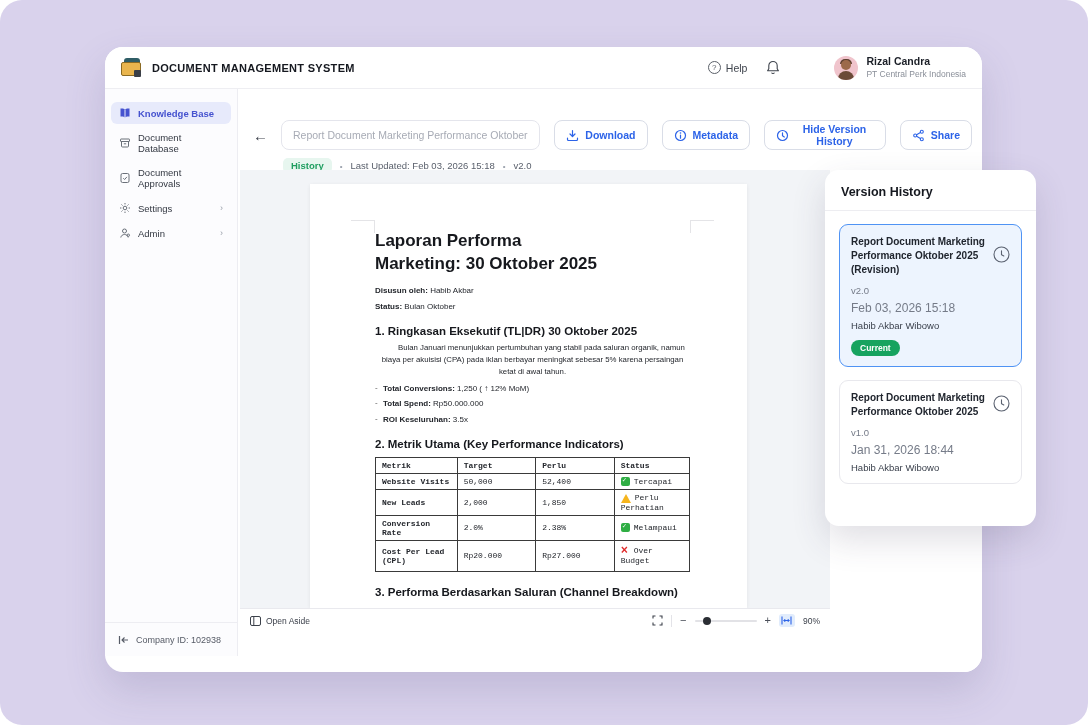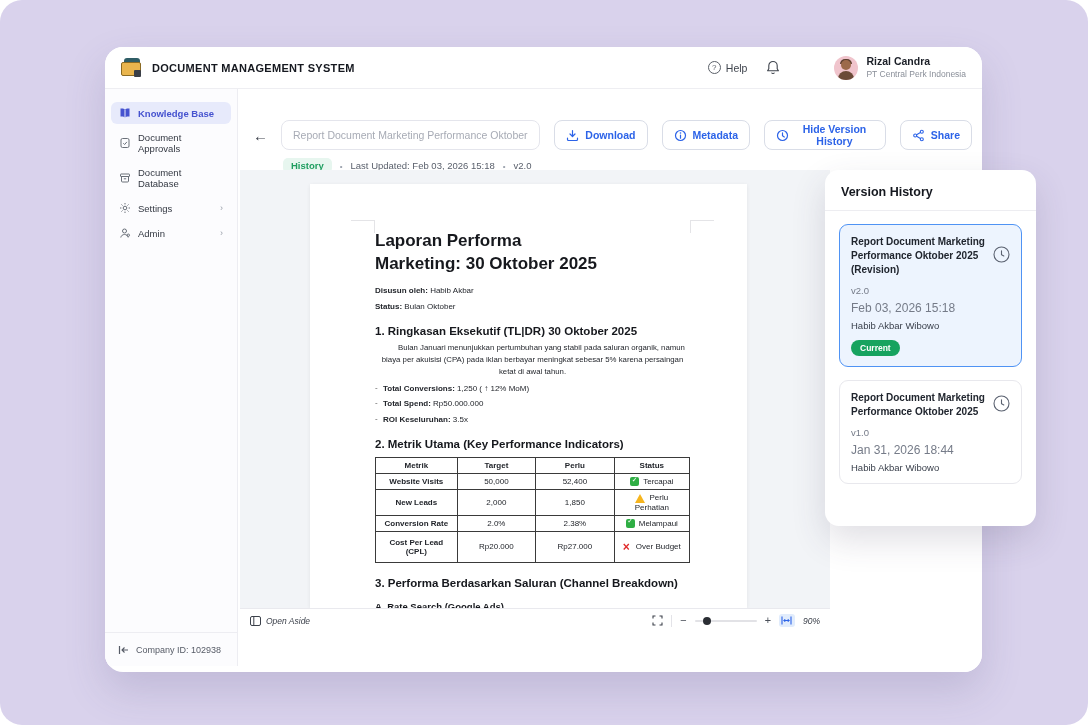--- a/index.html
+++ b/index.html
@@ -25,21 +25,21 @@
   .grid-icon i { border-radius:1px; }
   .user { display:flex; align-items:center; gap:8px; cursor:pointer; }
   .avatar { position:relative; width:24px; height:24px; border-radius:50%; background:#f0c4cc; overflow:hidden; }
   .avatar .head { position:absolute; left:7px; top:4px; width:10px; height:10px; border-radius:50%; background:#9c6a4a; }
   .avatar .hair { position:absolute; left:6px; top:3px; width:12px; height:5px; border-radius:6px 6px 0 0; background:#5d4030; }
   .avatar .body { position:absolute; left:4px; top:15px; width:16px; height:10px; border-radius:8px 8px 0 0; background:#6b4a38; }
   .user-name { font-size:10.5px; font-weight:700; color:#1b1f27; line-height:1.3; }
   .user-company { font-size:8.5px; color:#8a8f99; line-height:1.3; }
 
   
-  .sidebar { position:absolute; top:42px; left:0; width:133px; bottom:6px; border-right:1px solid #ededf2; background:#fcfcfe; }
+  .sidebar { position:absolute; top:42px; left:0; width:133px; bottom:16px; border-right:1px solid #ededf2; background:#fcfcfe; }
   .side-items { padding:13px 6px 0 6px; }
   .side-item { display:flex; align-items:center; gap:7px; padding:5px 8px; font-size:9.5px; color:#333842; border-radius:6px; margin-bottom:3px; cursor:pointer; }
   .side-item.active { background:#e7eafb; color:#4552cf; font-weight:700; }
   .side-item .sicon { width:12px; height:12px; flex:0 0 auto; display:flex; align-items:center; justify-content:center; }
   .side-item svg { stroke:#6a7079; }
   .side-item.active svg { stroke:#4552cf; }
   .chev { margin-left:auto; color:#9aa0aa; font-size:9px; }
   .company-row { position:absolute; bottom:0; left:0; right:0; height:34px; border-top:1px solid #ededf2; display:flex; align-items:center; gap:7px; padding:0 13px; font-size:9px; color:#565b66; background:#fcfcfe; }
 
   
@@ -61,32 +61,32 @@
   .doc-h1 { font-size:17px; font-weight:700; color:#16181d; line-height:1.33; }
   .doc-meta { margin-top:11px; font-size:8px; color:#23262c; }
   .doc-meta .row { margin-bottom:7px; }
   .doc-meta b { font-weight:700; }
   .doc-h2 { font-size:11.5px; font-weight:700; color:#16181d; margin-top:14px; }
   .doc-p { font-size:7.8px; line-height:1.5; color:#23262c; text-indent:18px; margin-top:5px;text-align:center; }
   .doc-li { font-size:8px; color:#23262c; margin-top:6.5px; padding-left:8px; position:relative; }
   .doc-li::before { content:"-"; position:absolute; left:0; top:-1px; color:#555; }
   .doc-li b { font-weight:700; }
   .doc-table { border-collapse:collapse; width:100%; margin-top:7px; font-size:8px; color:#23262c; }
-  .doc-table th, .doc-table td { border:1px solid #3a3a3a; padding:3px 6px; text-align:center; vertical-align:middle; }
+  .doc-table th, .doc-table td { border:1px solid #3a3a3a; padding:3px 6px; text-align:left; vertical-align:middle;font-family:Liberation Mono, monospace; }
   .doc-table th { font-weight:700; }
   .ticon { display:inline-block; vertical-align:middle; margin-right:4px; position:relative; }
   .ticon[data-icon="check"] { width:9px; height:9px; background:#2fae44; border-radius:2px; }
   .ticon[data-icon="check"]::after { content:"✓"; position:absolute; left:1.5px; top:-1.5px; color:#fff; font-size:7px; }
   .ticon[data-icon="warning"] { width:0; height:0; border-left:5px solid transparent; border-right:5px solid transparent; border-bottom:9px solid #f6b51e; }
   .ticon[data-icon="cross"] { width:9px; height:9px; }
   .ticon[data-icon="cross"]::after { content:"×"; position:absolute; left:0; top:-3px; color:#e02b2b; font-weight:700; font-size:12px; }
   .doc-h3 { font-size:9.5px; font-weight:700; color:#16181d; margin-top:12px; }
 
   
-  .preview-bar { position:absolute; left:2px; top:519px; width:590px; height:24px; background:#fff; border-top:1px solid #e9e9ee; display:flex; align-items:center; padding:1px 10px;font-style:italic; }
+  .preview-bar { position:absolute; left:2px; top:519px; width:590px; height:24px; background:#fff; border-top:1px solid #e9e9ee; display:flex; align-items:center; padding:1px 10px; }
   .aside-group { display:flex; align-items:center; gap:5px; font-size:8.5px; color:#3c414b; cursor:pointer; }
   .bar-right { margin-left:auto; display:flex; align-items:center; gap:8px; }
   .vdiv { width:1px; height:12px; background:#e3e3e8; }
   .zbtn { font-size:11px; color:#4a4f59; cursor:pointer; line-height:1; }
   .slider { position:relative; width:62px; height:9px; cursor:pointer; }
   .slider .track { position:absolute; top:4px; left:0; right:0; height:2px; background:#e2e2e6; border-radius:1px; }
   .slider .dot { position:absolute; top:0.5px; left:8px; width:8px; height:8px; background:#2a2d33; border-radius:50%; }
   .fit-btn { width:16px; height:13px; background:#e1ecfc; border-radius:3px; display:flex; align-items:center; justify-content:center; cursor:pointer; }
   .zoom-label { font-size:8.5px; color:#3c414b; }
 
@@ -160,35 +160,35 @@
             <svg width="12" height="12" viewBox="0 0 12 12">
                 <path d="M6 2.5C5 1.6 3.4 1.4 1.5 1.6v8c1.9-.2 3.5 0 4.5.9 1-.9 2.6-1.1 4.5-.9v-8C8.6 1.4 7 1.6 6 2.5z" fill="#4552cf" stroke="none"></path>
                 <path d="M6 2.5v8" stroke="#e7eafb" stroke-width="1"></path>
               </svg>
           </span>
           <span>Knowledge Base</span>
         </div>
         <div class="side-item">
           <span class="sicon">
             <svg width="12" height="12" viewBox="0 0 12 12" fill="none" stroke-width="1">
-                <rect x="2" y="1.5" width="8" height="9" rx="1.5"></rect>
-                <path d="M4.3 6.2l1.3 1.3 2.3-2.6"></path>
-              </svg>
-          </span>
-          <span>Document Approvals</span>
-        </div>
-        <div class="side-item">
-          <span class="sicon">
-            <svg width="12" height="12" viewBox="0 0 12 12" fill="none" stroke-width="1">
                 <rect x="1.5" y="2" width="9" height="2.5" rx="0.5"></rect>
                 <path d="M2.5 4.5v4.5a1 1 0 0 0 1 1h5a1 1 0 0 0 1-1V4.5"></path>
                 <path d="M4.8 6.8h2.4"></path>
               </svg>
           </span>
           <span>Document Database</span>
+        </div>
+        <div class="side-item">
+          <span class="sicon">
+            <svg width="12" height="12" viewBox="0 0 12 12" fill="none" stroke-width="1">
+                <rect x="2" y="1.5" width="8" height="9" rx="1.5"></rect>
+                <path d="M4.3 6.2l1.3 1.3 2.3-2.6"></path>
+              </svg>
+          </span>
+          <span>Document Approvals</span>
         </div>
         <div class="side-item">
           <span class="sicon">
             <svg width="12" height="12" viewBox="0 0 12 12" fill="none" stroke-width="1">
                 <circle cx="6" cy="6" r="1.8"></circle>
                 <path d="M6 1v1.4M6 9.6V11M1 6h1.4M9.6 6H11M2.5 2.5l1 1M8.5 8.5l1 1M9.5 2.5l-1 1M3.5 8.5l-1 1"></path>
               </svg>
           </span>
           <span>Settings</span>
           <span class="chev">›</span>

